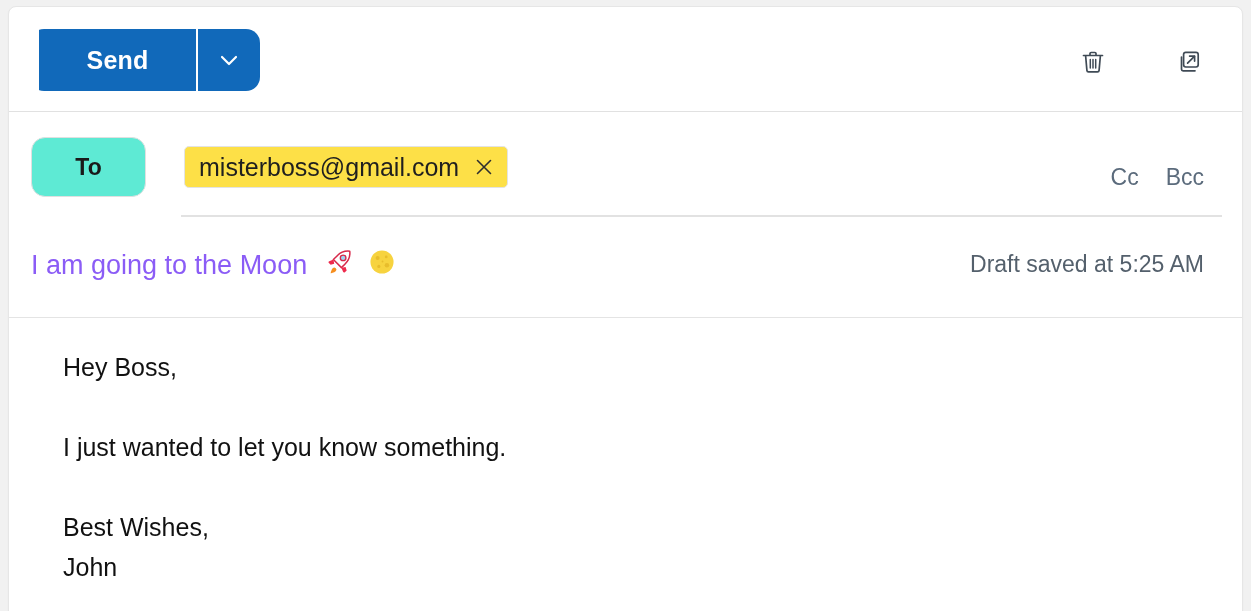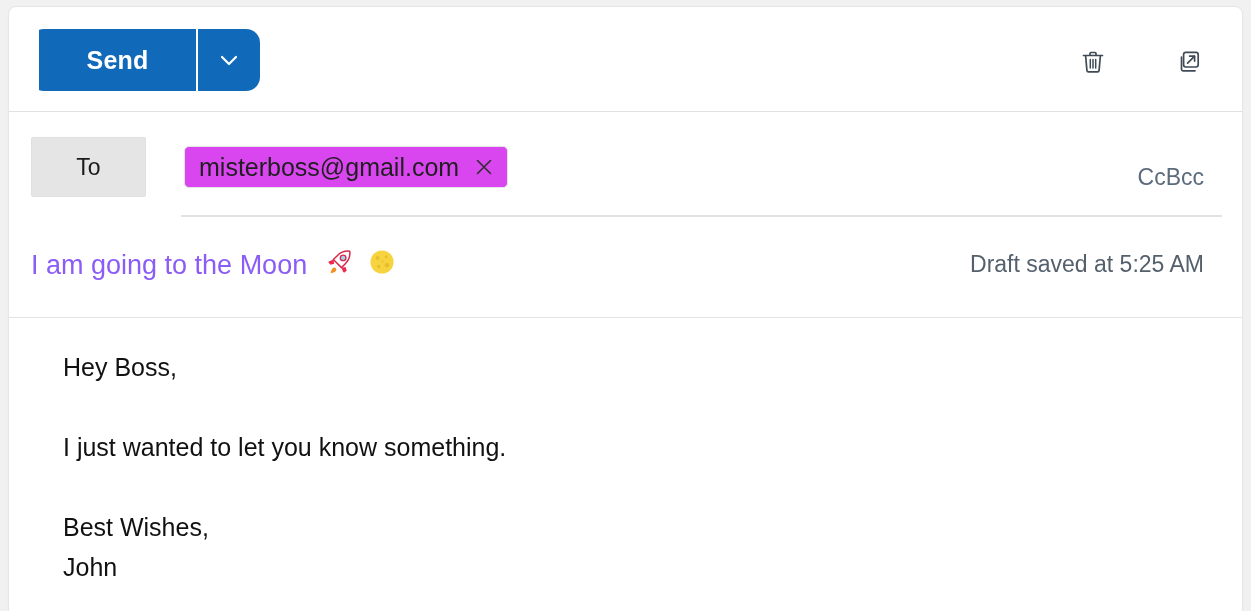--- a/index.html
+++ b/index.html
@@ -106,40 +106,40 @@
     position: relative;
     height: 105px;
   }
   .to-button {
     position: absolute;
     left: 22px;
     top: 25px;
     width: 115px;
     height: 60px;
     border: 1px solid #e0e0e0;
-    border-radius: 2px;
-    background: #e5e5e5;
+    border-radius: 14px;
+    background: #5eead4;
     font-family: "Liberation Sans", sans-serif;
     font-size: 23px;
-    font-weight: normal;
+    font-weight: bold;
     color: #1a1a1a;
     cursor: pointer;
     display: flex;
     align-items: center;
     justify-content: center;
     box-sizing: border-box;
   }
   .recipient-chip {
     position: absolute;
     left: 175px;
     top: 34px;
     height: 42px;
     border: 1px solid #e3e3e3;
     border-radius: 5px;
-    background: #d946ef;
+    background: #fde047;
     display: flex;
     align-items: center;
     padding: 0 12px 0 14px;
     box-sizing: border-box;
     cursor: default;
   }
   .recipient-chip .chip-text {
     font-size: 25px;
     color: #1f1f1f;
     font-family: "Liberation Sans", sans-serif;
@@ -159,20 +159,21 @@
     justify-content: center;
   }
   .chip-remove svg { display: block; }
 
   .ccbcc {
     position: absolute;
     right: 38px;
     top: 52px;
     display: flex;
     align-items: center;
+    gap: 27px;
   }
   .ccbcc button {
     background: transparent;
     border: none;
     font-family: "Liberation Sans", sans-serif;
     font-size: 23px;
     color: #5b6b7c;
     cursor: pointer;
     padding: 0;
   }

